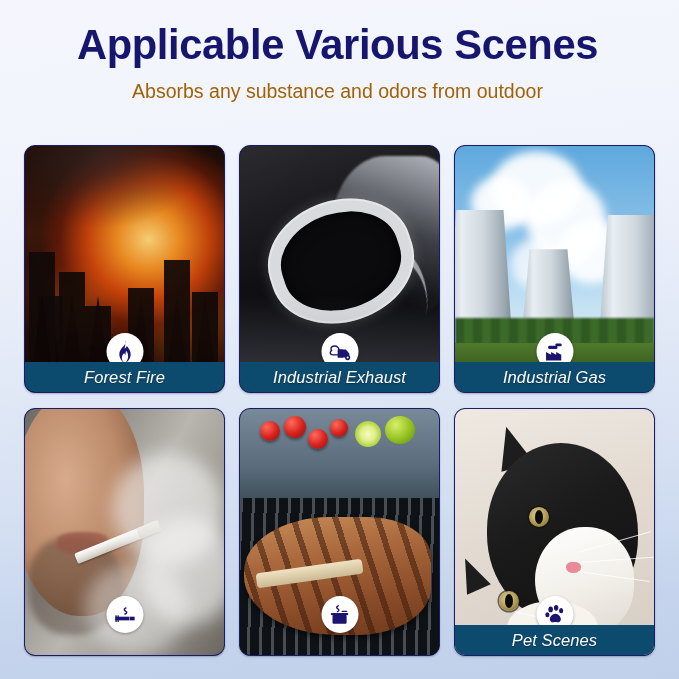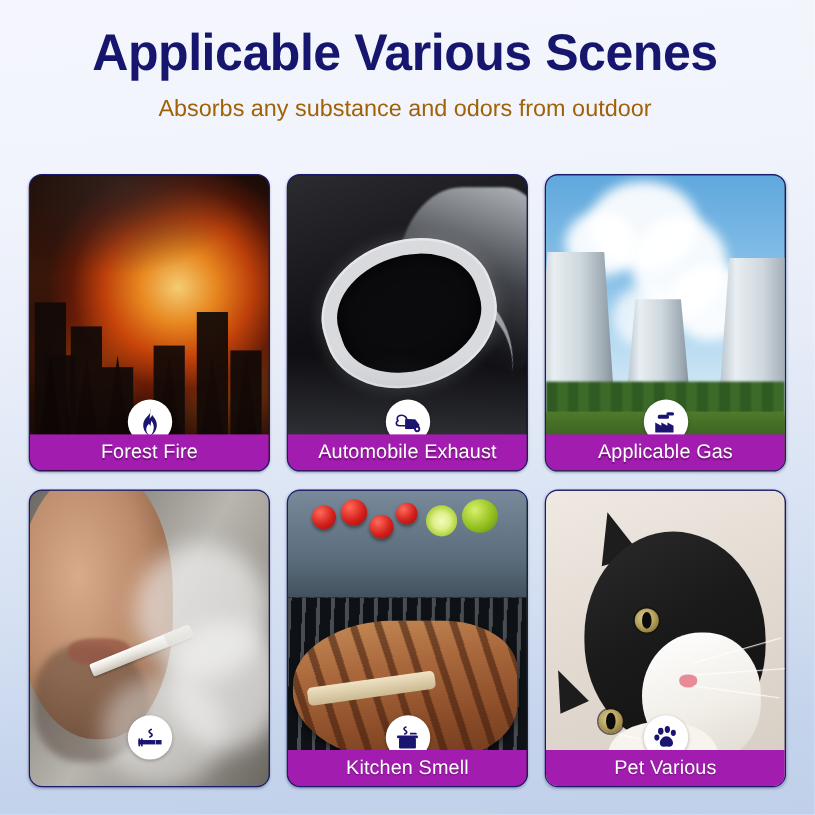--- a/index.html
+++ b/index.html
@@ -37,22 +37,22 @@
     position:relative;border-radius:11px;overflow:hidden;
     border:1.5px solid #1b1b6b;
     background:#101038;
     box-shadow:0 1px 2px rgba(20,20,70,.28);
   }
   .photo{position:absolute;inset:0;overflow:hidden;}
 
   
   .labelbar{
     position:absolute;left:0;right:0;bottom:0;height:30px;
-    background:#a21caf;
-    display:flex;align-items:center;justify-content:center;
+    background:#0c4a6e;
+    display:flex;align-items:center;justify-content:center;font-style:italic;
   }
   .labeltext{
     color:#ffffff;font-size:16.5px;font-weight:400;letter-spacing:.1px;
     white-space:nowrap;text-shadow:0 1px 1px rgba(0,0,0,.35);
   }
   
   .badge{
     position:absolute;left:50%;bottom:22px;transform:translateX(-50%);
     width:37px;height:37px;border-radius:50%;
     background:#ffffff;
@@ -301,21 +301,21 @@
       <div class="badge">
         <svg width="24" height="20" viewBox="0 0 28 22" aria-hidden="true">
           <path d="M17 8h4.5l4 5v4.5H12V8h5z" fill="#1b1570"></path>
           <rect x="12" y="8" width="6" height="9.5" fill="#1b1570"></rect>
           <circle cx="23.5" cy="17.5" r="3" fill="#1b1570"></circle>
           <circle cx="23.5" cy="17.5" r="1.2" fill="#ffffff"></circle>
           <path d="M8.5 4c-2.6 0-4.4 1.6-4.4 3.4 0 .7.3 1.4.8 1.9-1 .4-1.7 1.3-1.7 2.3 0 1.5 1.4 2.7 3.2 2.7h5.2c1.5 0 2.7-1 2.7-2.2 0-.9-.6-1.6-1.5-2 .4-.5.6-1 .6-1.6C13.4 6.3 11.2 4 8.5 4z" fill="none" stroke="#1b1570" stroke-width="1.6" stroke-linejoin="round"></path>
         </svg>
       </div>
       <div class="labelbar">
-        <span class="labeltext">Automobile Exhaust</span>
+        <span class="labeltext">Industrial Exhaust</span>
       </div>
     </div>
 
     <div class="card">
       <div class="photo ph-ind">
         <div class="cloud" style="left:18%;top:2%;width:46%;height:30%;"></div>
         <div class="cloud" style="left:36%;top:14%;width:40%;height:34%;"></div>
         <div class="cloud" style="left:8%;top:12%;width:30%;height:22%;"></div>
         <div class="cloud" style="left:52%;top:30%;width:34%;height:26%;"></div>
         <div class="cloud" style="left:28%;top:38%;width:26%;height:20%;opacity:.8;"></div>
@@ -326,21 +326,21 @@
         <div class="ground"></div>
       </div>
       <div class="badge">
         <svg width="22" height="20" viewBox="0 0 26 22" aria-hidden="true">
           <path d="M3 21V11l6 3.2V11l6 3.2V11l6 3.2V21H3z" fill="#1b1570"></path>
           <rect x="5.5" y="3.5" width="11" height="4" rx="1.6" fill="#1b1570"></rect>
           <rect x="14" y="1" width="7.5" height="3.2" rx="1.5" fill="#1b1570"></rect>
         </svg>
       </div>
       <div class="labelbar">
-        <span class="labeltext">Applicable Gas</span>
+        <span class="labeltext">Industrial Gas</span>
       </div>
     </div>
 
     <div class="card">
       <div class="photo ph-smoke">
         <div class="face"></div>
         <div class="stubble"></div>
         <div class="lip"></div>
         <div class="cig"></div>
         <div class="puff" style="left:44%;top:18%;width:56%;height:46%;"></div>
@@ -371,23 +371,20 @@
         <div class="steak"></div>
         <div class="bone"></div>
       </div>
       <div class="badge">
         <svg width="23" height="22" viewBox="0 0 26 25" aria-hidden="true">
           <rect x="4.5" y="12.5" width="16" height="10" rx="1.2" fill="#1b1570"></rect>
           <rect x="2.5" y="10.2" width="20" height="2.6" rx="1.3" fill="#1b1570"></rect>
           <path d="M10 8.6c2.6-.9 2-2.4.5-3.2-1.6-.8-2-2.2.5-3.3" fill="none" stroke="#1b1570" stroke-width="1.6" stroke-linecap="round"></path>
           <path d="M15.5 8.4h5" stroke="#1b1570" stroke-width="1.6" stroke-linecap="round"></path>
         </svg>
-      </div>
-      <div class="labelbar">
-        <span class="labeltext">Kitchen Smell</span>
       </div>
     </div>
 
     <div class="card">
       <div class="photo ph-pet">
         <div class="ear e1"></div>
         <div class="head"></div>
         <div class="ear e2"></div>
         <div class="muzzle"></div>
         <div class="chest"></div>
@@ -402,18 +399,18 @@
       <div class="badge">
         <svg width="21" height="21" viewBox="0 0 24 24" aria-hidden="true">
           <ellipse cx="7" cy="6.2" rx="2.6" ry="3.3" fill="#1b1570"></ellipse>
           <ellipse cx="13.3" cy="4.4" rx="2.5" ry="3.3" fill="#1b1570"></ellipse>
           <ellipse cx="19" cy="7.6" rx="2.4" ry="3" fill="#1b1570"></ellipse>
           <ellipse cx="3.3" cy="12.2" rx="2.4" ry="2.9" fill="#1b1570"></ellipse>
           <path d="M12.4 11c3.2 0 6.3 3.3 6.3 6.3 0 2.4-2 3.9-4.3 3.5-1.4-.3-2.6-.3-4 0-2.3.4-4.3-1.1-4.3-3.5 0-3 3.1-6.3 6.3-6.3z" fill="#1b1570"></path>
         </svg>
       </div>
       <div class="labelbar">
-        <span class="labeltext">Pet Various</span>
+        <span class="labeltext">Pet Scenes</span>
       </div>
     </div>
 
   </div>
 </div>
 
 </body></html>

